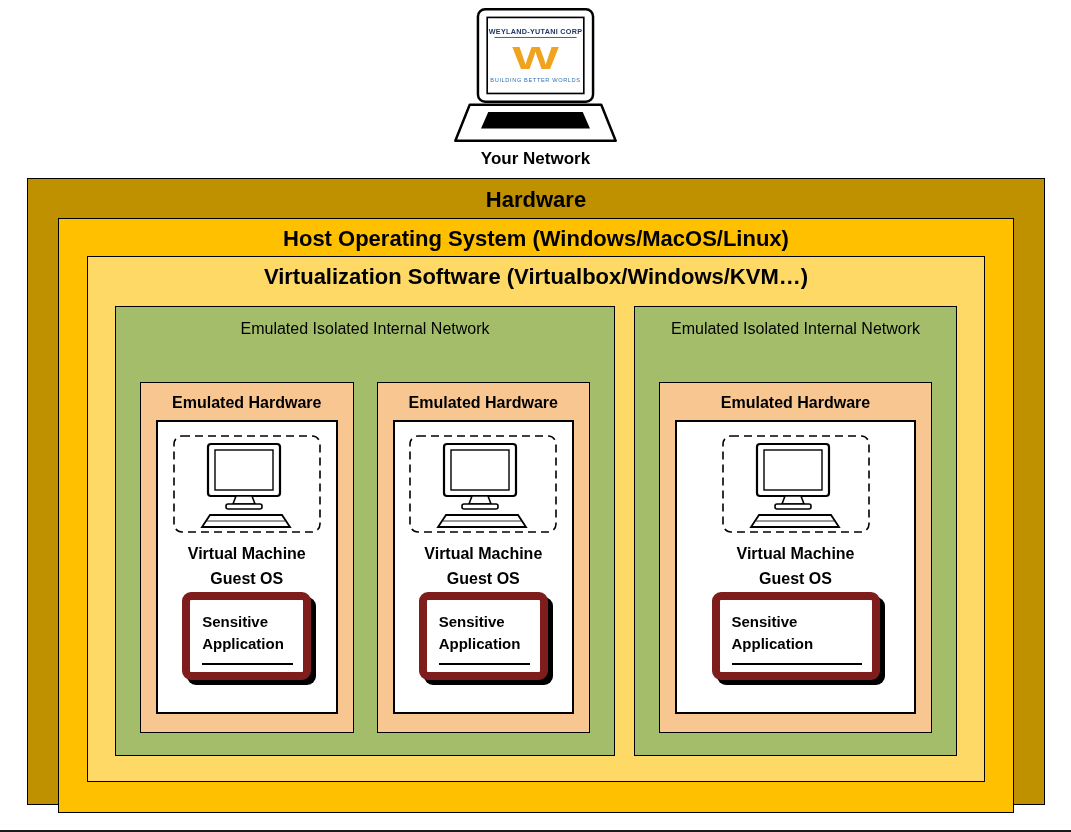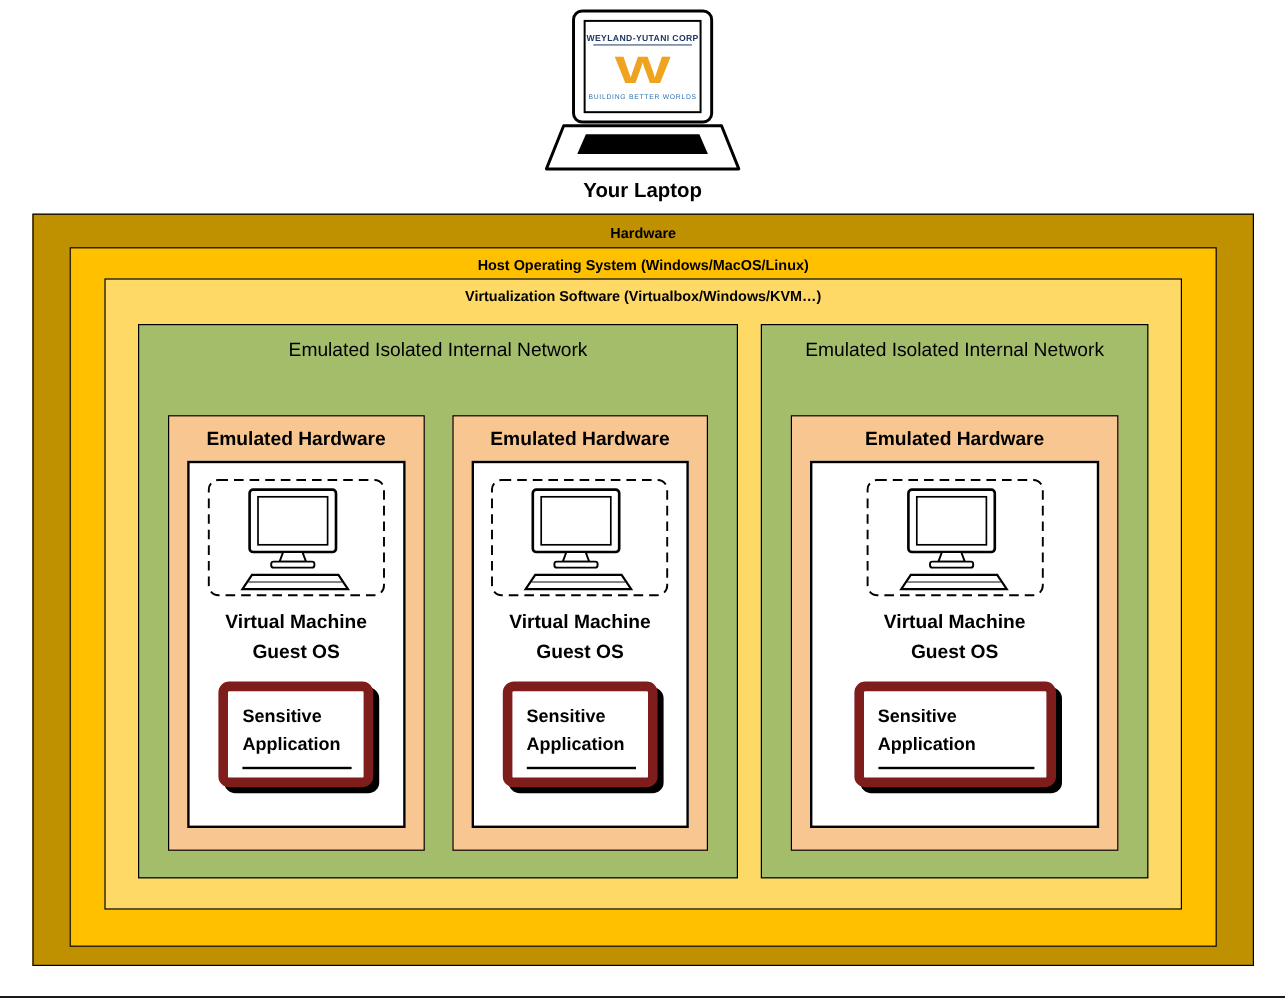--- a/index.html
+++ b/index.html
@@ -39,21 +39,21 @@
   .layer {
     width: 100%; height: 100%;
     border: 1.5px solid #000;
     display: flex;
     flex-direction: column;
   }
   .layer-label {
     flex: 0 0 auto;
     text-align: center;
     font-weight: bold;
-    font-size: 12px;
+    font-size: 22px;
   }
   .hardware { background: #BF9000; }
   .hardware > .layer-label { padding: 8px 0 5px; }
   .hardware-body { flex: 1; display: flex; padding: 0 30px 15px; }
 
   .hostos { background: #FFC000; }
   .hostos > .layer-label { padding: 7px 0 4px; }
   .hostos-body { flex: 1; display: flex; padding: 0 28px 30px; }
 
   .virt { background: #FFD966; }
@@ -156,21 +156,21 @@
         <line x1="50" y1="30.5" x2="130" y2="30.5" stroke="#1F3864" stroke-width="0.8"></line>
         <g transform="translate(90,61) scale(1.55,1)">
           <text x="0" y="0" text-anchor="middle" font-size="31" font-weight="bold" fill="#EFA31F" font-family="Liberation Sans, sans-serif">W</text>
         </g>
         <text x="90" y="74" font-size="5.5" fill="#2E74B5" text-anchor="middle" font-family="Liberation Sans, sans-serif" letter-spacing="0.6">BUILDING BETTER WORLDS</text>
       </g>
 
       <path d="M26 96 L154 96 L168 131 L12 131 Z" fill="#fff" stroke="#000" stroke-width="2.4" stroke-linejoin="round"></path>
       <path d="M44 103 L136 103 L143 119 L37 119 Z" fill="#000"></path>
     </svg>
-    <div class="laptop-label">Your Laptop</div>
+    <div class="laptop-label">Your Network</div>
   </div>
 
   <div class="diagram">
     <div class="layer hardware">
       <div class="layer-label">Hardware</div>
       <div class="hardware-body">
 
         <div class="layer hostos">
           <div class="layer-label">Host Operating System (Windows/MacOS/Linux)</div>
           <div class="hostos-body">

